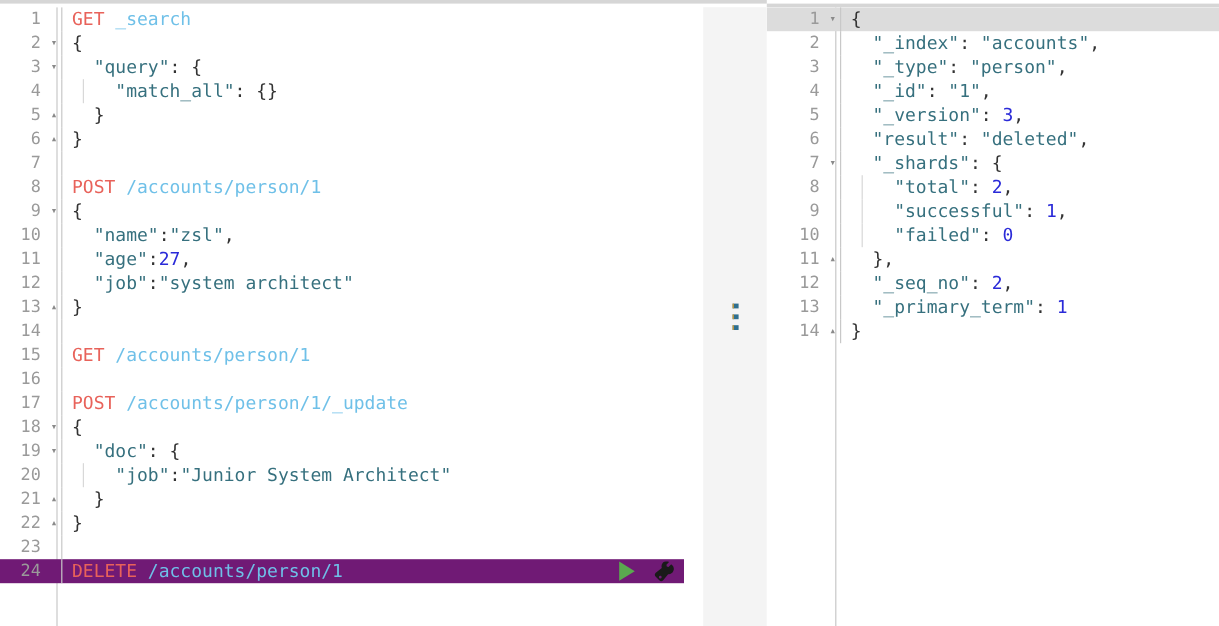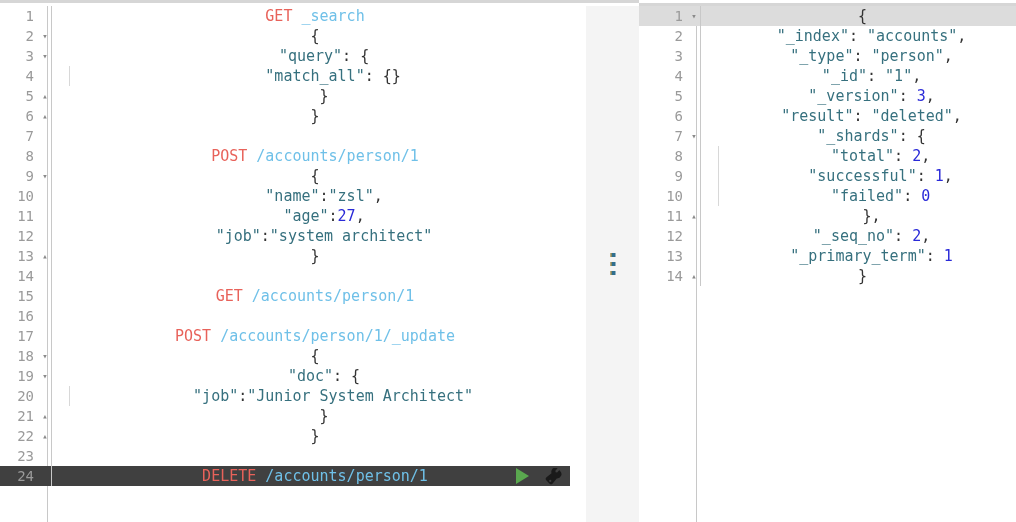--- a/index.html
+++ b/index.html
@@ -91,21 +91,21 @@
     font-size: 15px;
     line-height: 20px;
     white-space: pre;
   }
   .row {
     position: relative;
     height: 20px;
     display: flex;
     align-items: center;
   }
-  .row.active { background: #404040; }
+  .row.active { background: #701a75; }
   .pane-right .row.active { background: #dcdcdc; }
 
   .gutter {
     flex: 0 0 auto;
     text-align: right;
     color: #9a9a9a;
     font-size: 14px;
     padding-right: 4px;
     user-select: none;
     position: relative;
@@ -136,21 +136,20 @@
     align-self: stretch;
     width: 1px;
     background: #c8c8c8;
     margin-left: 13px;
   }
   .ltext {
     flex: 1 1 auto;
     padding-left: 8px;
     color: #3b4a52;
     position: relative;
-    text-align: center;
   }
 
   
   .ltext .guide {
     position: absolute;
     top: 0;
     height: 20px;
     width: 1px;
     background: #d8d8d8;
   }

